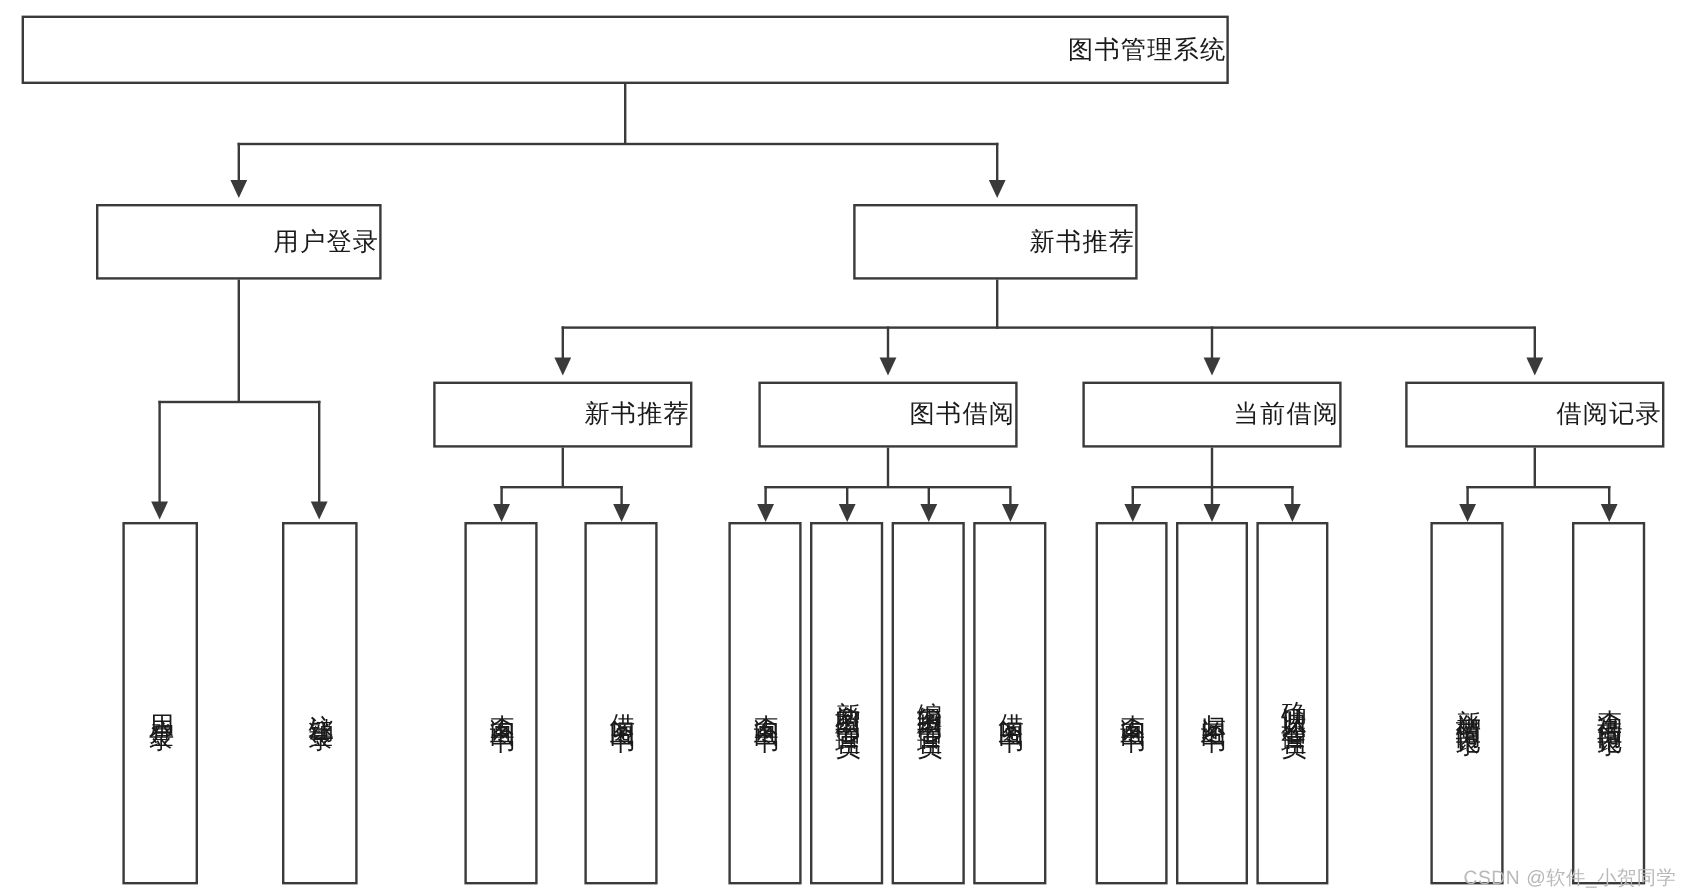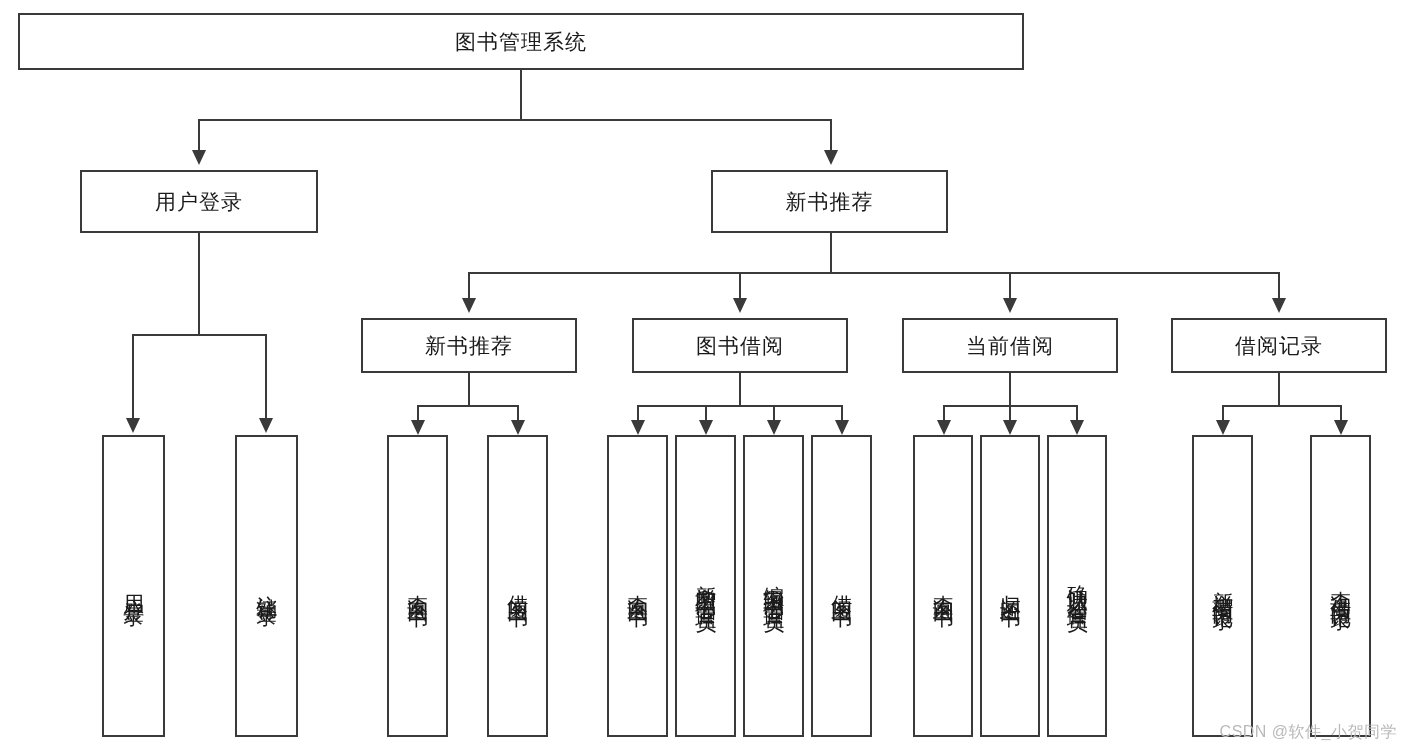--- a/index.html
+++ b/index.html
@@ -22,20 +22,21 @@
     background: #ffffff;
     display: flex;
     align-items: center;
     justify-content: center;
     color: #1a1a1a;
   }
   .node.h {           
     font-size: 21px;
     letter-spacing: 1px;
     line-height: 1.2;
+    justify-content: flex-end;
   }
   .node.v {           
     writing-mode: vertical-rl;
     text-orientation: upright;
     font-size: 21px;
     letter-spacing: 4px;
     line-height: 1.25;
     padding: 4px 0;
   }
   .node.v .lbl {

